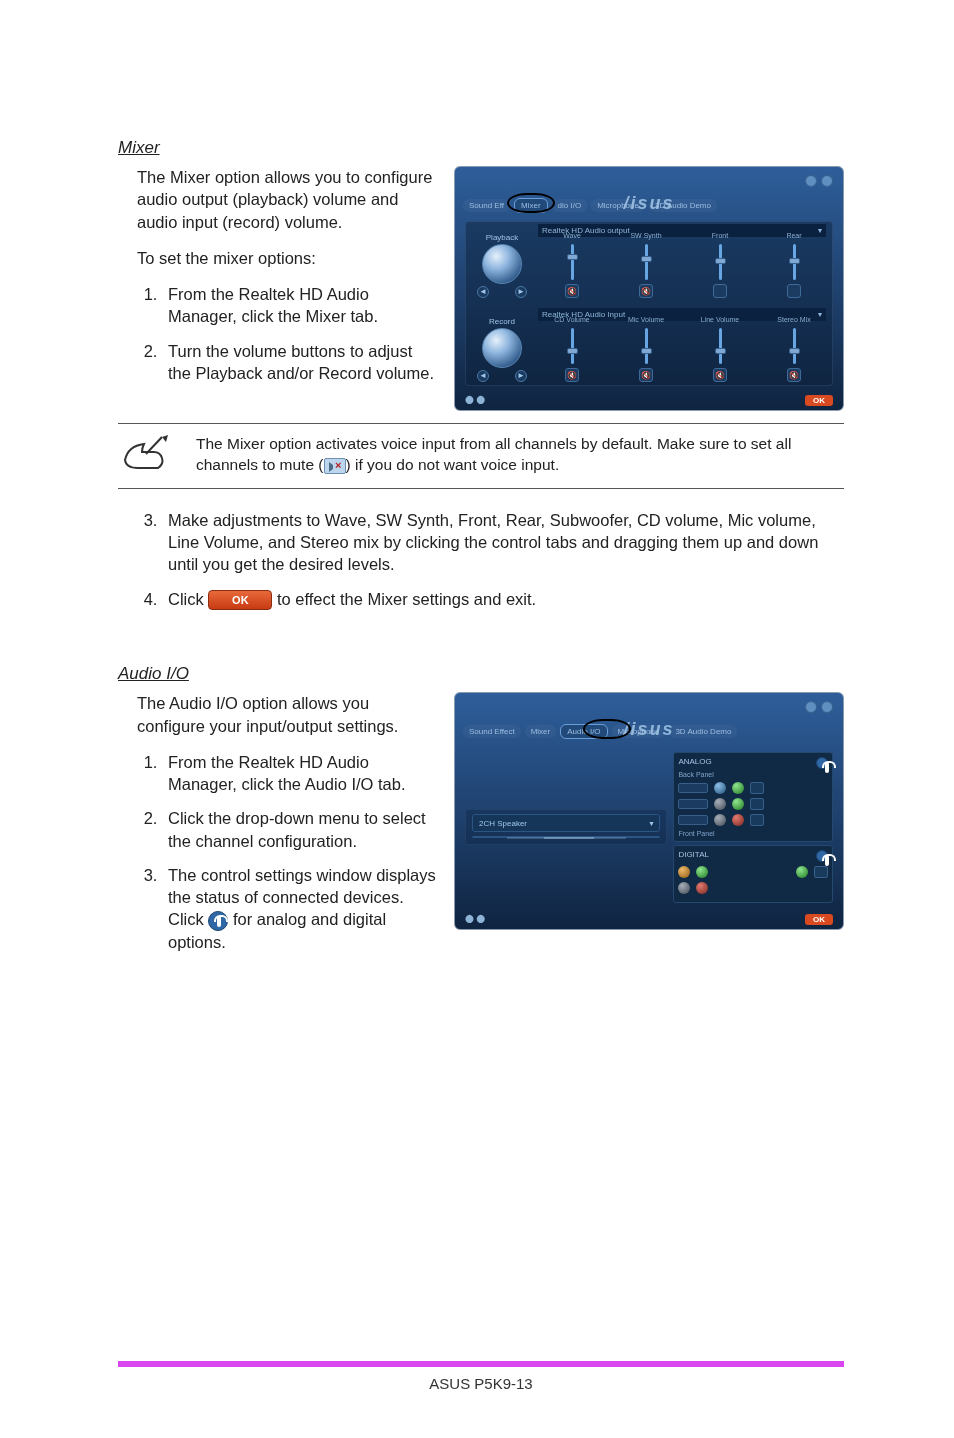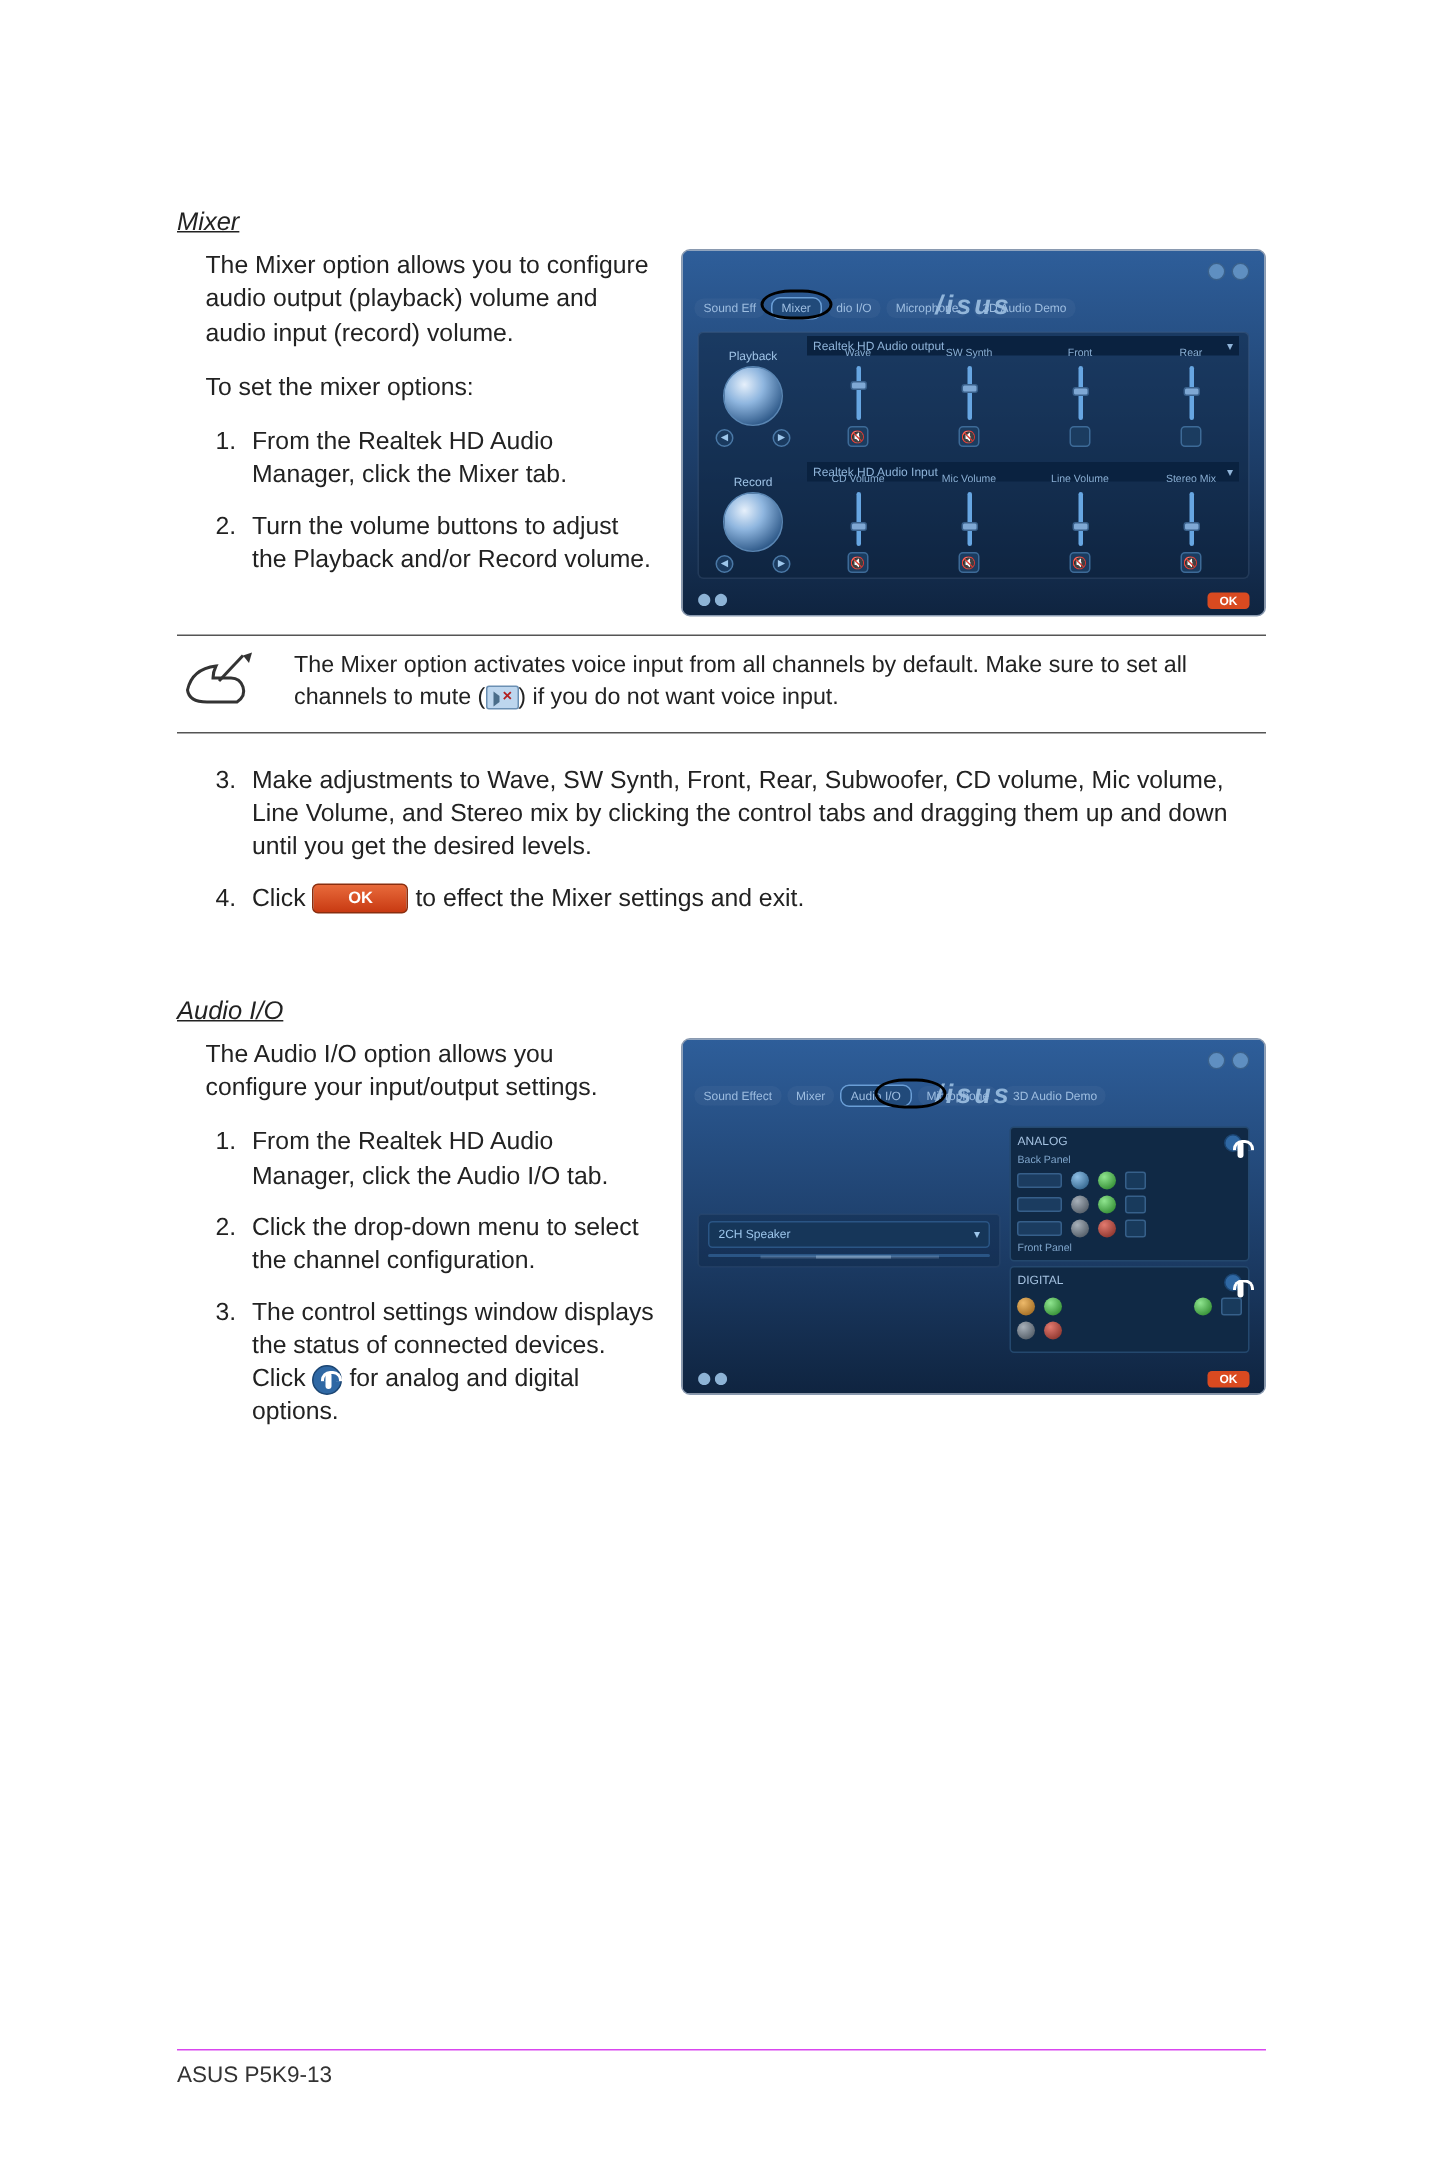--- a/index.html
+++ b/index.html
@@ -251,24 +251,24 @@
   .led.gray{background:radial-gradient(circle at 35% 30%,#a7b0b9,#3f4954);}
   .led.red{background:radial-gradient(circle at 35% 30%,#e27a6f,#7a261f);}
   .led.orange{background:radial-gradient(circle at 35% 30%,#edb96a,#925b12);}
   .jack-row .sq { width:14px;height:12px;background:#183a5c;border:1px solid #36608a;border-radius:2px;}
 
   .page-footer {
     position: absolute;
     bottom: 46px;
     left: 118px;
     right: 110px;
-    border-top: 1px solid #d946ef;
+    border-top: 6px solid #d946ef;
     padding-top: 8px;
     display: flex;
-    justify-content: flex-start;
+    justify-content: center;
     font-size: 15px;
     color: #333;
   }
 
   
   .aio-img::before{
     content:""; position:absolute; left:18%; right:18%; top:28%; bottom:18%;
     border:1px solid rgba(170,200,230,0.25);
   }
   .aio-img::after{

